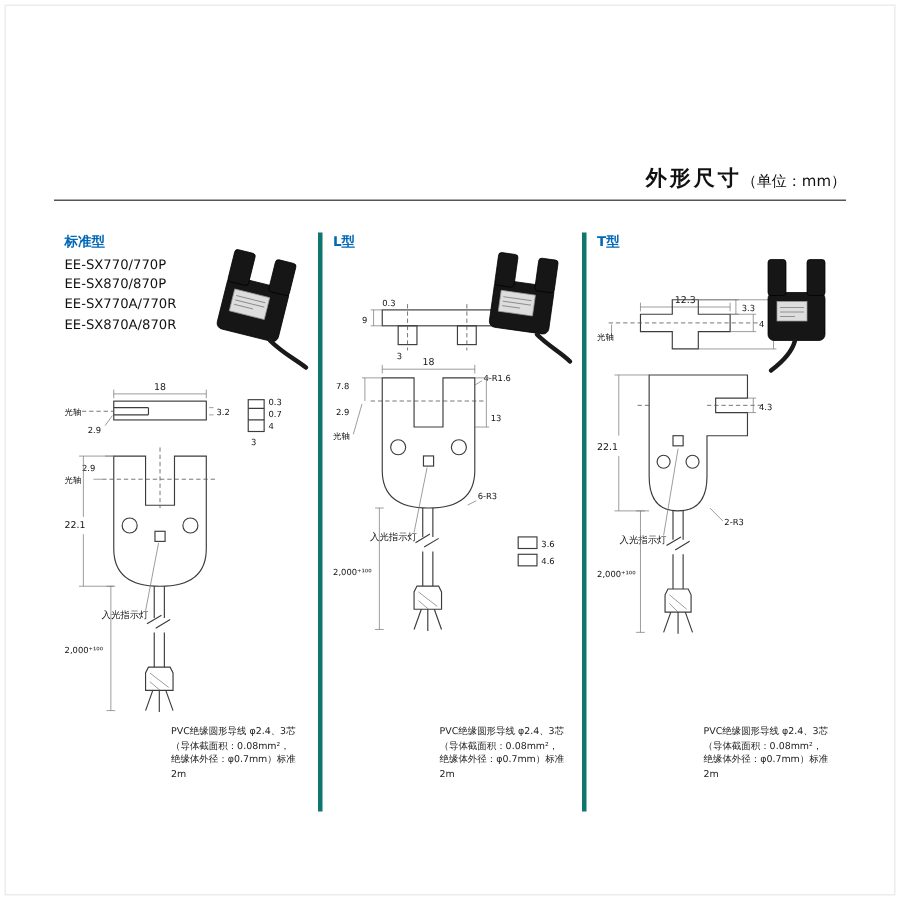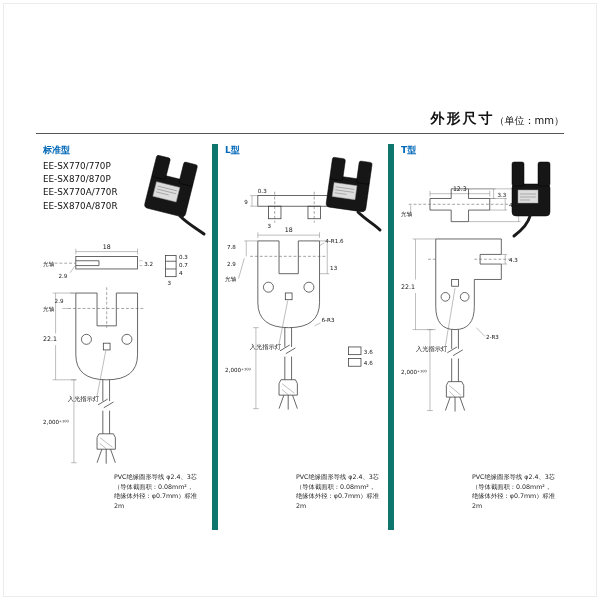--- a/index.html
+++ b/index.html
@@ -3,23 +3,23 @@
 <meta charset="utf-8">
 <style>
   *{box-sizing:border-box;margin:0;padding:0}
   html,body{width:600px;height:600px}
   body{background:#fff;font-family:"DejaVu Sans","Liberation Sans",sans-serif;color:#111;overflow:hidden;position:relative}
   .frame{position:absolute;inset:3px;border:1px solid #ececec;pointer-events:none}
   .content{position:absolute;left:36px;right:36px;top:110px}
   .hdr{display:flex;justify-content:flex-end;align-items:flex-end;border-bottom:1px solid #555;padding-bottom:5px}
   .hdr h1{font-size:14px;font-weight:bold;letter-spacing:2px}
   .hdr .unit{font-size:10px;font-weight:normal}
-  .cols{display:flex;margin-top:10px}
+  .cols{display:flex;margin-top:21px}
   .col{position:relative;width:176px;padding:0 7px;height:386px}
-  .col + .col{border-left:6px solid #0f766e}
+  .col + .col{border-left:3px solid #0f766e}
   .type{font-size:9px;font-weight:bold;color:#0068b7;margin-bottom:3px}
   .models{list-style:none;font-size:8.8px;font-weight:normal;line-height:1.5;width:92px}
   .photo{position:absolute;top:10px;right:2px}
   .drawing{display:block;margin-top:28px}
   .drawing text{font-size:6.5px;fill:#111}
   .drawing .t6{font-size:5.8px}
   .ln{stroke:#3c3c3c;stroke-width:.8;fill:none}
   .dim{stroke:#777;stroke-width:.5;fill:none}
   .dash{stroke:#555;stroke-width:.55;fill:none;stroke-dasharray:3 2}
   .pb{fill:#161616;stroke:#000;stroke-width:.5}

